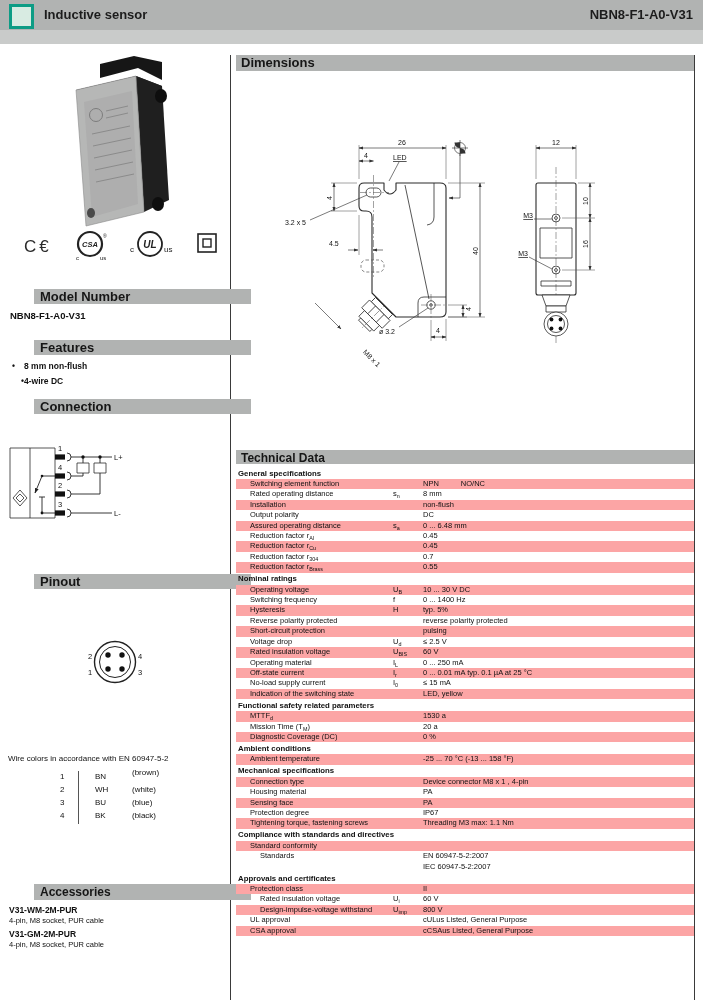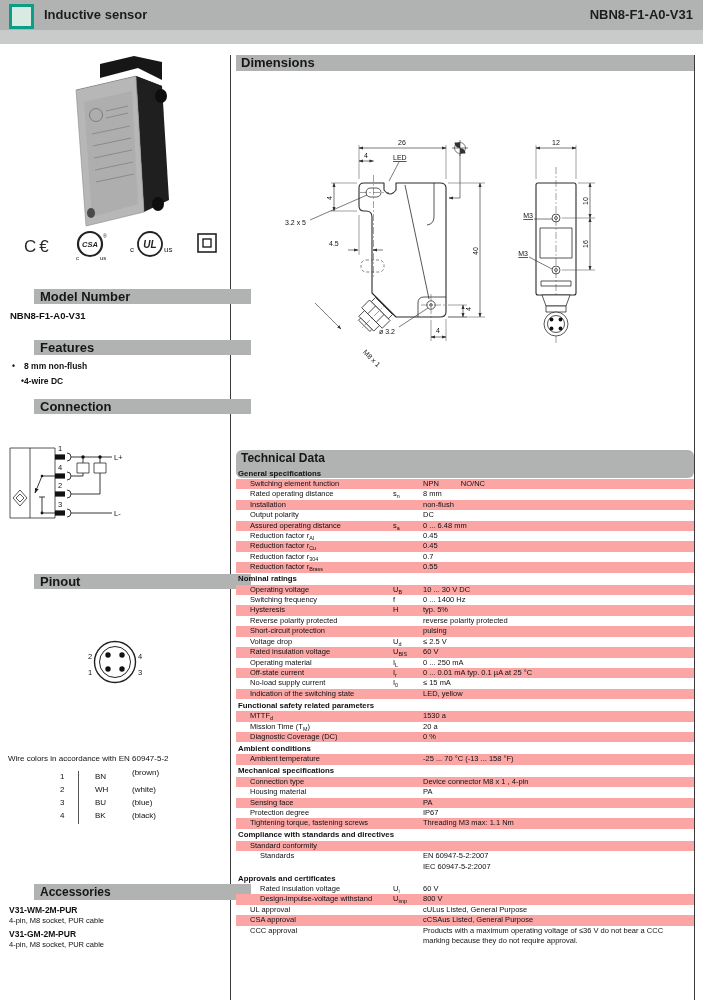--- a/index.html
+++ b/index.html
@@ -336,21 +336,21 @@
       <line x1="357" y1="151" x2="357" y2="203" class="dim" marker-start="url(#ah)" marker-end="url(#ah)"></line>
       <text x="353" y="179" class="dt" text-anchor="middle" transform="rotate(-90 353 177)">16</text>
 
       <text x="300" y="151" class="dtu" text-anchor="end">M3</text>
       <line x1="301" y1="152" x2="319" y2="152" class="dim"></line>
       <text x="295" y="189" class="dtu" text-anchor="end">M3</text>
       <line x1="296" y1="190" x2="319" y2="202" class="dim"></line>
     </g>
   </svg>
 
-  <div class="abs hbar rbar" style="top:450px;height:28px;font-size:12px;border-radius:6px;">Technical Data</div>
+  <div class="abs hbar rbar" style="top:450px;height:14px;font-size:12px;">Technical Data</div>
   <div class="abs ttable">
       <div class="tsec">General specifications</div>
       <div class="trow alt">
         <span class="tl">Switching element function</span>
         <span class="ts"></span>
         <span class="tv">NPN<span class="tv2">NO/NC</span></span>
       </div>
       <div class="trow">
         <span class="tl">Rated operating distance</span>
         <span class="ts">s<span class="sb">n</span></span>
@@ -503,40 +503,40 @@
       </div>
       <div class="trow">
         <span class="tl" style="padding-left: 24px;">Standards</span>
         <span class="ts"></span>
         <span class="tv">
           <span class="tvl">EN 60947-5-2:2007</span>
           <span class="tvl">IEC 60947-5-2:2007</span>
         </span>
       </div>
       <div class="tsec">Approvals and certificates</div>
+      <div class="trow alt">
+        <span class="tl">Protection class</span>
+        <span class="ts"></span>
+        <span class="tv">II</span>
+      </div>
       <div class="trow">
         <span class="tl" style="padding-left: 24px;">Rated insulation voltage</span>
         <span class="ts">U<span class="sb">i</span></span>
         <span class="tv">60 V</span>
       </div>
       <div class="trow alt">
         <span class="tl" style="padding-left: 24px;">Design-impulse-voltage withstand</span>
         <span class="ts">U<span class="sb">imp</span></span>
         <span class="tv">800 V</span>
       </div>
       <div class="trow">
         <span class="tl">UL approval</span>
         <span class="ts"></span>
         <span class="tv">cULus Listed, General Purpose</span>
       </div>
       <div class="trow alt">
         <span class="tl">CSA approval</span>
         <span class="ts"></span>
         <span class="tv">cCSAus Listed, General Purpose</span>
       </div>
-      <div class="trow">
-        <span class="tl">CCC approval</span>
-        <span class="ts"></span>
-        <span class="tv">Products with a maximum operating voltage of ≤36 V do not bear a CCC marking because they do not require approval.</span>
-      </div>
     </div>
 
 </div>
 
 </body></html>

